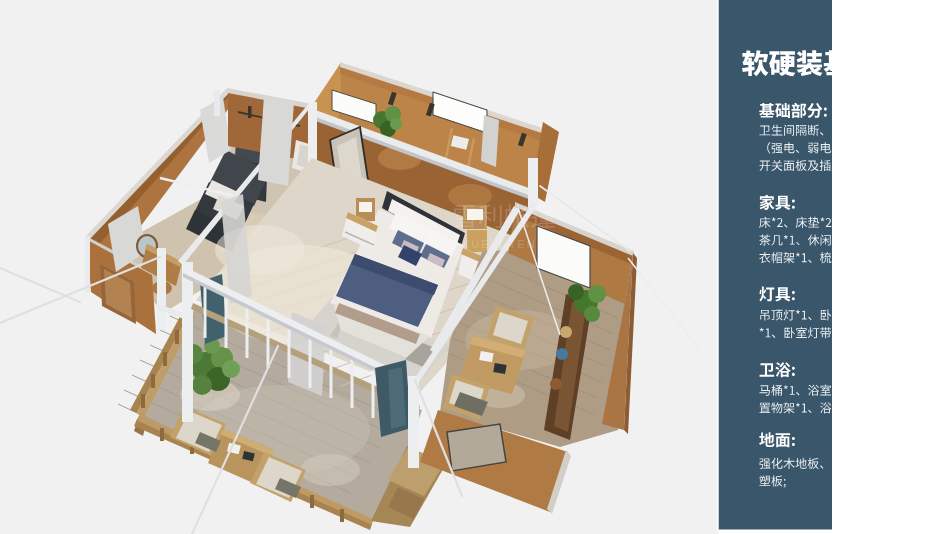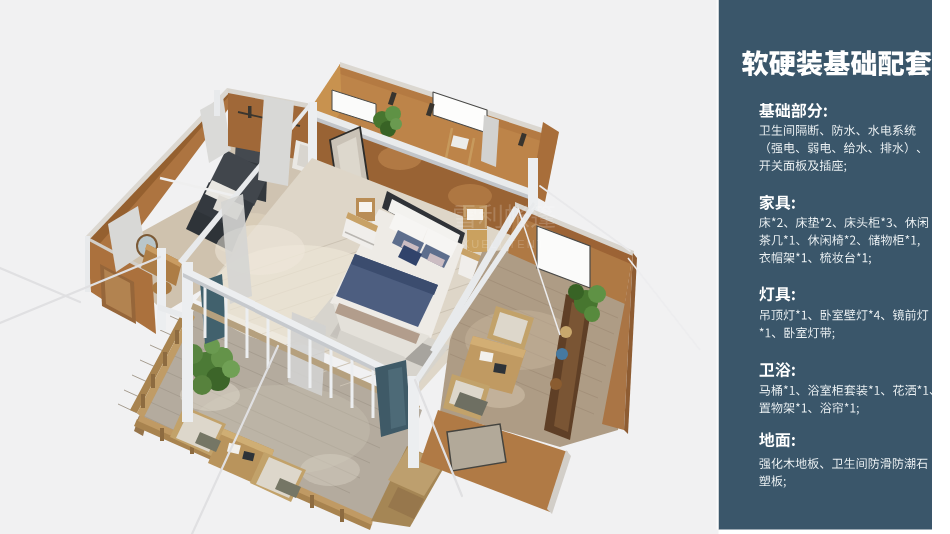--- a/index.html
+++ b/index.html
@@ -1,15 +1,15 @@
 <!DOCTYPE html>
 <html><head><meta charset="utf-8">
 <style>
 html,body{margin:0;padding:0;background:#ffffff;}
-#page{position:relative;width:932px;height:534px;overflow:hidden;font-family:"Liberation Sans",sans-serif;}
+#page{position:relative;width:832px;height:534px;overflow:hidden;font-family:"Liberation Sans",sans-serif;}
 </style></head>
 <body>
 <div id="page">
 <svg width="950" height="534" viewBox="0 0 950 534">
 <defs>
 <path id="g0" d="M55.7 -85.6C54.1 -70.4 50.4 -55.6 43.7 -46.8C46.9 -45 52.8 -40.7 55.3 -38.4C59.1 -43.8 62.1 -51 64.5 -59H82.3C81.4 -53.2 80.3 -47.5 79.4 -43.4L91 -40.7C93.2 -48.3 95.8 -59.8 97.7 -70.1L87.9 -72.3L85.8 -71.9H67.7C68.4 -75.7 69.1 -79.6 69.6 -83.6ZM63.4 -50.1V-45.4C63.4 -33.4 61.6 -14 43.3 -0.2C46.7 2 51.8 6.6 54.1 9.7C62.3 3.2 67.6 -4.4 71 -12.1C75.2 -2.8 81 4.6 89.4 9.4C91.4 5.6 95.8 0 98.9 -2.8C86.8 -8.5 80.1 -20.5 76.7 -34.5C77.1 -38.3 77.2 -41.9 77.2 -45V-50.1ZM7.7 -29.8C8.6 -30.8 12.9 -31.4 16.2 -31.4H25.1V-22.7C16.3 -21.6 8.2 -20.6 1.9 -19.9L4.9 -5.2L25.1 -8.6V9.4H38V-10.8L48.3 -12.6L47.6 -25.8L38 -24.5V-31.4H46.4L46.5 -44.4H38V-57.7H25.9L27.2 -61.5H47.6V-75.2H31.5L33.3 -82.6L19.3 -85.3C18.7 -81.9 18 -78.5 17.2 -75.2H3.4V-61.5H13.4C11.7 -56 10.1 -51.6 9.2 -49.7C7.3 -45.3 5.7 -42.8 3.3 -42C4.8 -38.6 7 -32.4 7.7 -29.8ZM25.1 -55.5V-44.4H20.6C22.1 -47.9 23.6 -51.6 25.1 -55.5Z"></path>
 <path id="g1" d="M43.4 -63.7V-24.3H61.2C60.8 -21.4 60.1 -18.6 58.9 -16C56.9 -18 55.3 -20.3 53.9 -22.8L41.5 -20.2C44.1 -15 47 -10.5 50.6 -6.7C47.8 -5 44.4 -3.6 40.1 -2.5L37 -1.8C39.8 0.9 44 6.5 45.7 9.5C52 7.4 57.1 4.7 61.1 1.5C68.6 5.7 78.1 8.3 90.1 9.7C91.8 5.9 95.4 0.1 98.3 -2.9C86.6 -3.6 77.2 -5.4 69.9 -8.6C72.6 -13.4 74.2 -18.7 75 -24.3H94.5V-63.7H75.5V-68.7H96.6V-81.6H42.1V-68.7H61.7V-63.7ZM56.1 -39.1H61.7V-35H56.1ZM75.5 -39.1H81.2V-35H75.5ZM56.1 -53H61.7V-49H56.1ZM75.5 -53H81.2V-49H75.5ZM2.9 -81.6V-68.5H13.7C11.3 -56.4 7.4 -45.3 1.6 -37.5C3.5 -33.2 5.9 -23.4 6.4 -19.4L9.2 -22.9V4.7H21.3V-2.5H40.1L40.2 -50.2H22.5C24.5 -56.2 26.1 -62.4 27.4 -68.5H39.9V-81.6ZM21.3 -37.6H28.3V-15.1H21.3Z"></path>
 <path id="g2" d="M49.4 -21.6C51.5 -16.9 53.9 -12.8 56.8 -9.2L37.5 -5.6V-13C42 -15.5 46 -18.4 49.4 -21.6ZM40.6 -36.5 41.9 -33.3H4.1V-22H30.9C23 -18 12.7 -15 2 -13.4C4.6 -10.8 8 -6.1 9.7 -3.1C14.4 -4 19 -5.2 23.4 -6.7C22.8 -2.8 19.5 -1.2 17.1 -0.4C18.8 1.9 20.6 7.3 21.2 10.4C23.9 8.8 28.4 7.8 56.5 2.1C56.5 -0.3 56.9 -5.1 57.4 -8.4C64.8 0.5 75 6.1 90 9C91.6 5.4 95.2 0 98 -2.8C90.4 -3.9 84 -5.7 78.6 -8.2C83.3 -10.6 88.4 -13.5 92.8 -16.6L85.6 -22H96V-33.3H58.2C57.3 -35.7 56.1 -38.3 54.9 -40.5ZM68.7 -14.9C66.5 -17 64.6 -19.4 63 -22H79.8C76.5 -19.6 72.5 -17 68.7 -14.9ZM60 -85.5V-75.1H39.9V-62.7H60V-53.2H42.3V-40.8H93.2V-53.2H74.6V-62.7H95.3V-75.1H74.6V-85.5ZM2.4 -51.7 7 -40.1C12 -42.1 17.8 -44.5 23.4 -46.9V-36.4H36.8V-85.5H23.4V-72.8C20.4 -75.6 15.5 -79.1 11.8 -81.5L3.6 -73.3C7.9 -70.2 13.5 -65.5 16 -62.4L23.4 -70.1V-59.6C15.6 -56.5 8 -53.6 2.4 -51.7Z"></path>
 <path id="g3" d="M64.5 -85.4V-79.1H35.8V-85.5H21.2V-79.1H8.2V-67.5H21.2V-38.8H2.5V-27H19.9C14.7 -22.7 8.2 -19.1 1.6 -16.8C4.6 -14.1 8.8 -9 10.8 -5.7C16.3 -8 21.5 -11.3 26.2 -15.2V-9.2H42.4V-5.1H12.1V6.7H89.1V-5.1H57.2V-9.2H74V-16.3C78.6 -12.3 83.8 -8.8 89 -6.4C91.1 -9.8 95.4 -15 98.5 -17.6C92.4 -19.8 86.3 -23.1 81.2 -27H97.5V-38.8H79.4V-67.5H92.4V-79.1H79.4V-85.4ZM35.8 -67.5H64.5V-64.5H35.8ZM35.8 -54.6H64.5V-51.6H35.8ZM35.8 -41.7H64.5V-38.8H35.8ZM42.4 -25.6V-20.5H31.9C33.9 -22.6 35.7 -24.7 37.4 -27H64C65.7 -24.8 67.6 -22.6 69.6 -20.5H57.2V-25.6Z"></path>
 <path id="g4" d="M3.9 -81.6V-68.5H13.7C11.3 -56.4 7.4 -45.2 1.6 -37.5C3.5 -33.2 5.9 -23.7 6.3 -19.8C7.5 -21.1 8.6 -22.6 9.7 -24.1V4.7H21.5V-2.5H38.6V-50.2H22.3C24.2 -56.2 25.9 -62.4 27.2 -68.5H40.4V-81.6ZM21.5 -37.6H26.7V-15.1H21.5ZM41.3 -36.2V4.2H80.9V9.5H95V-36H80.9V-9.8H75.3V-39.2H93V-75.4H79.3V-51.9H75.3V-85.1H60.9V-51.9H56.2V-75.4H43.2V-39.2H60.9V-9.8H55.8V-36.2Z"></path>

